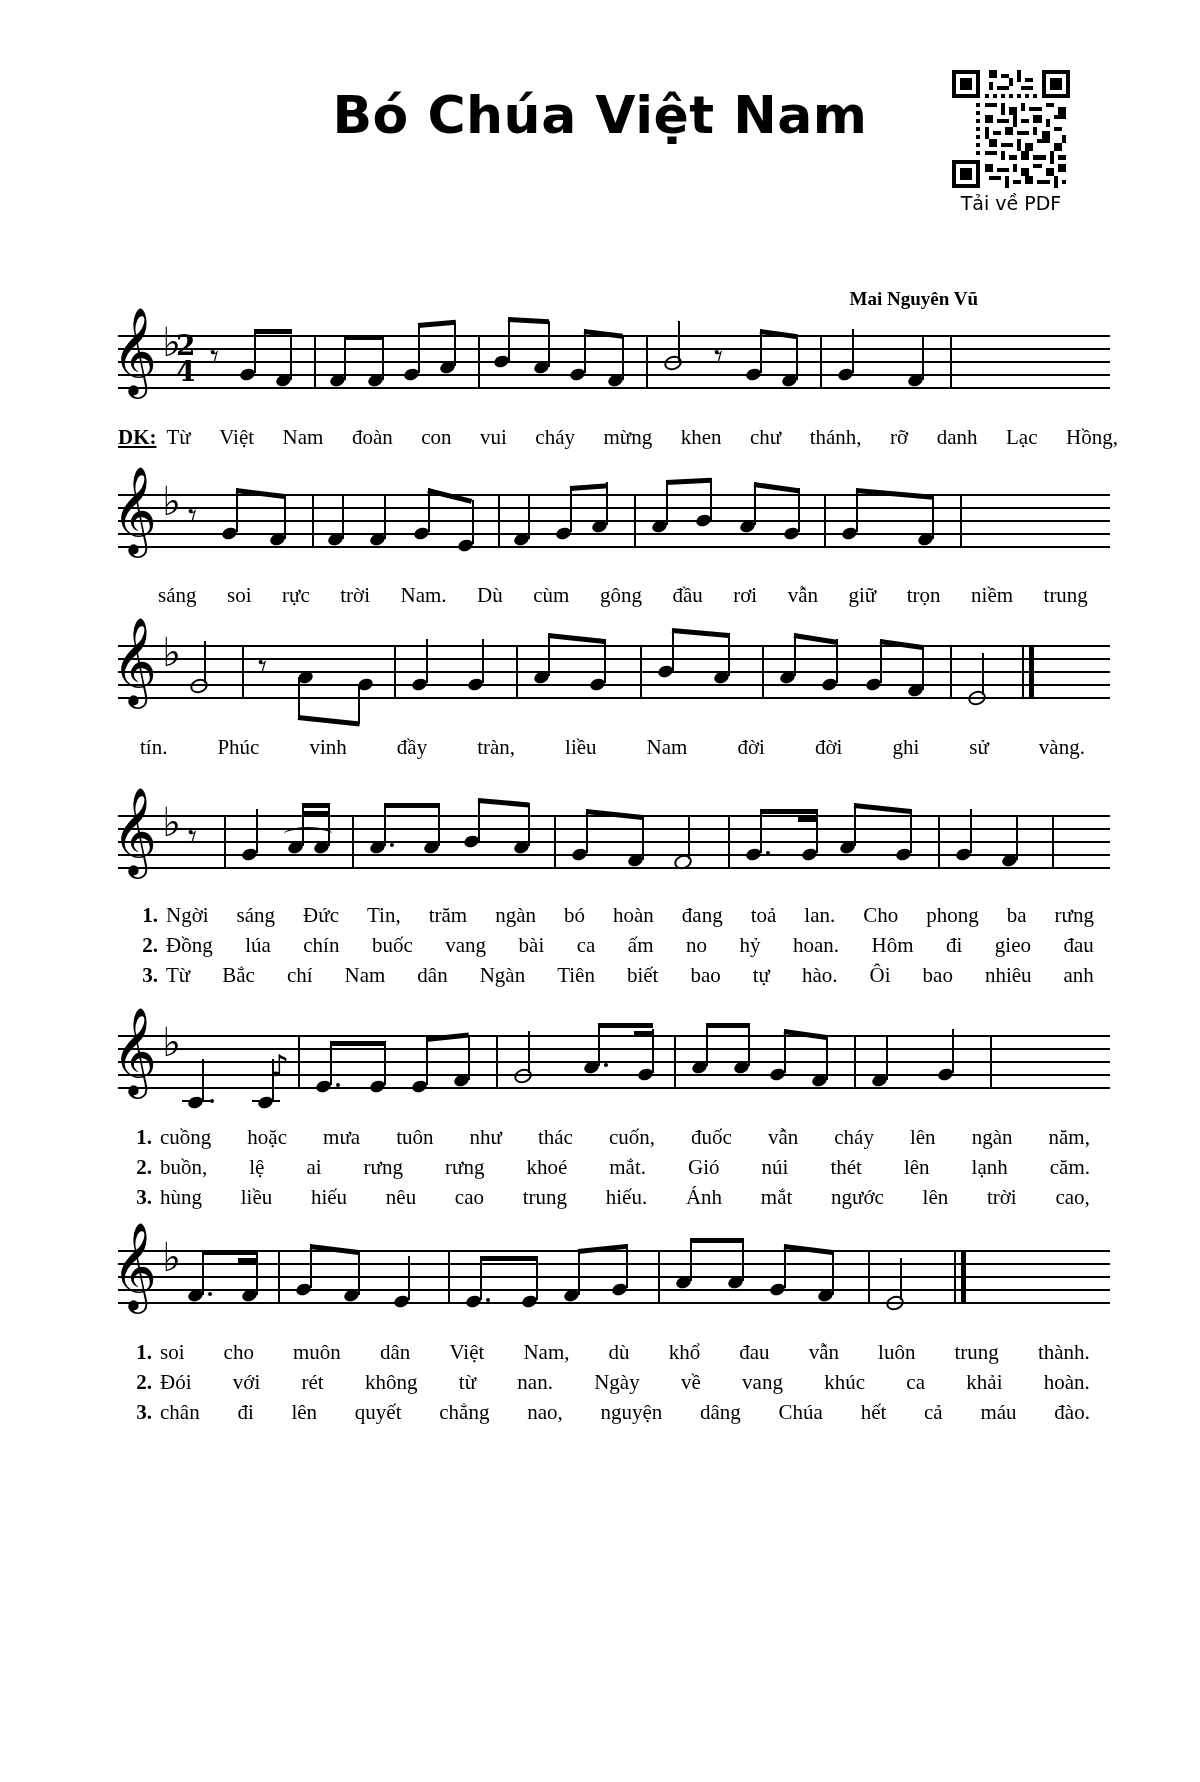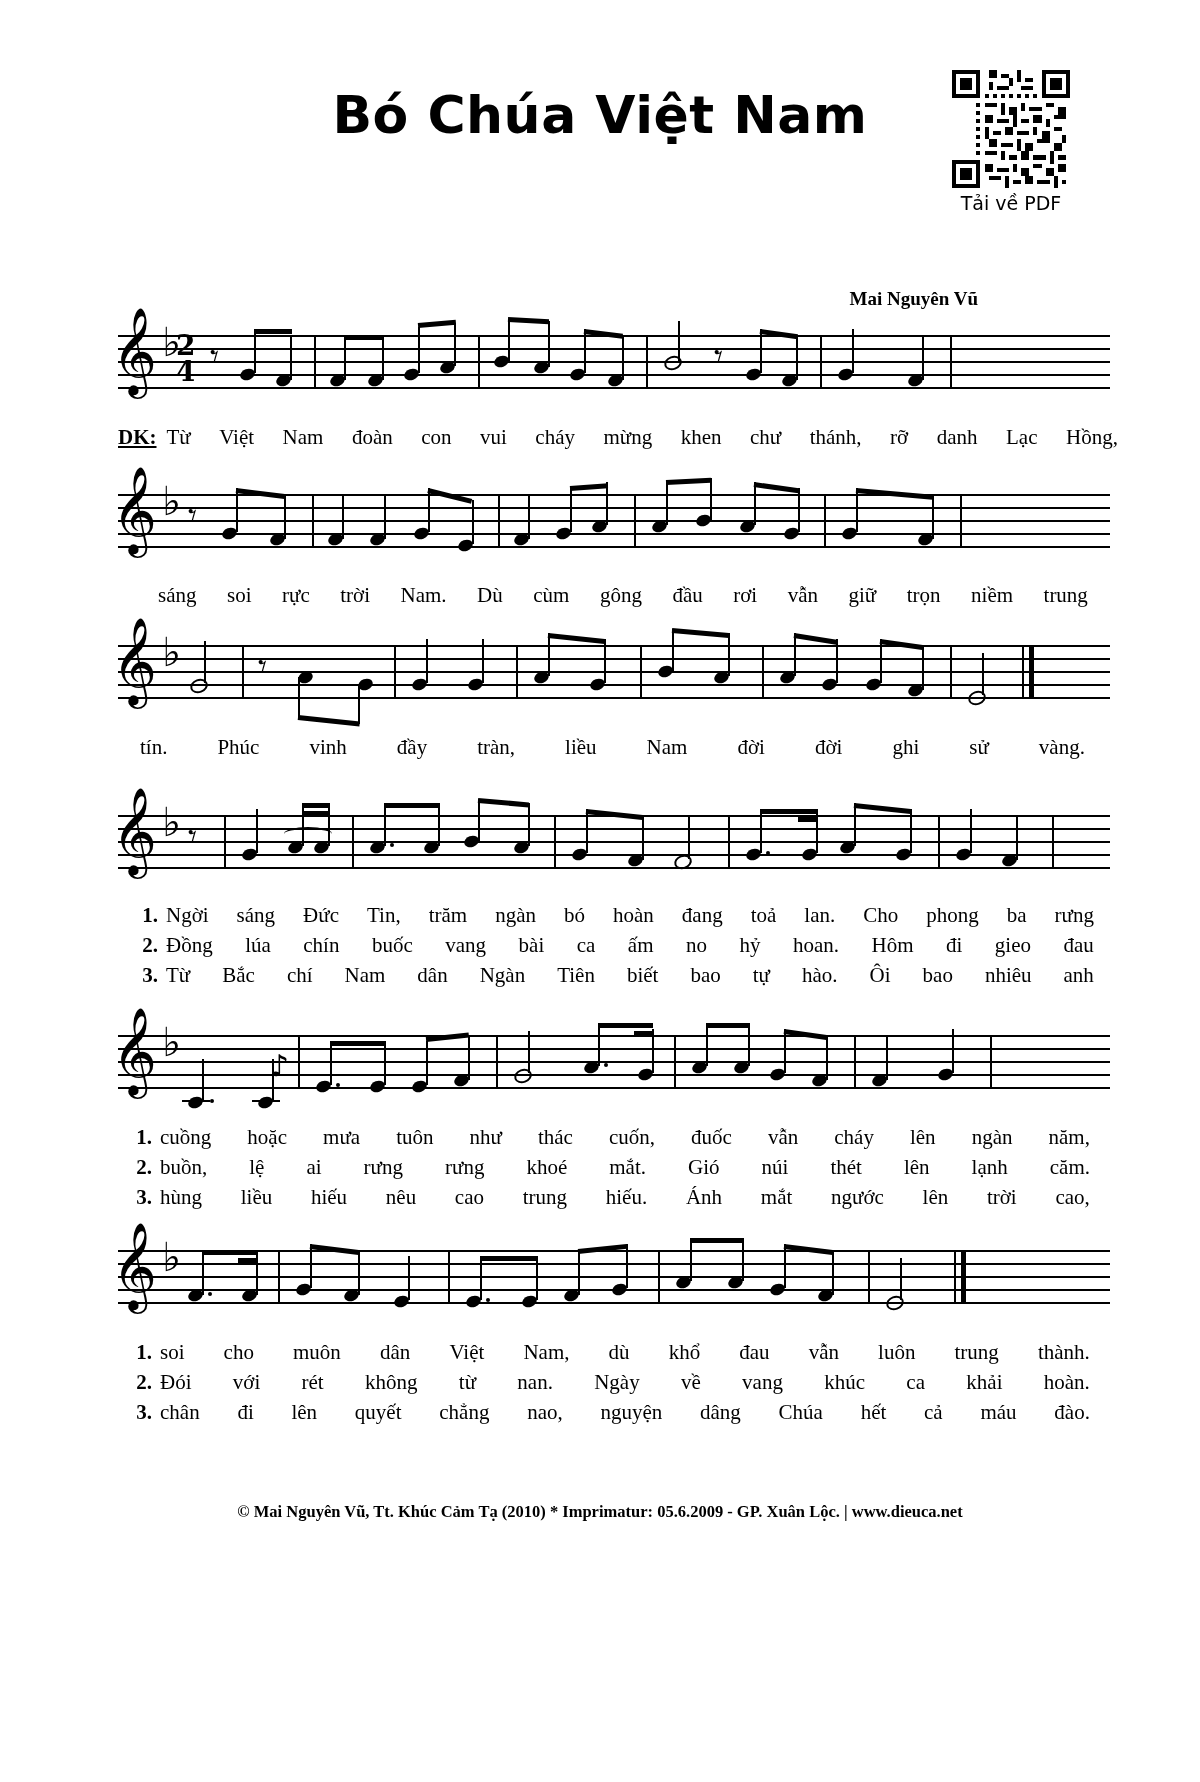--- a/index.html
+++ b/index.html
@@ -987,15 +987,14 @@
         <span>dâng</span>
         <span>Chúa</span>
         <span>hết</span>
         <span>cả</span>
         <span>máu</span>
         <span>đào.</span>
       </span>
     </div>
   </div>
 
-  <div class="footer">© Mai Nguyên Vũ, Tt. Khúc Cảm Tạ (2010) * Imprimatur: 05.6.2009 - GP. Xuân Lộc. | www.dieuca.net</div>
 
 </div>
 
 </body></html>

